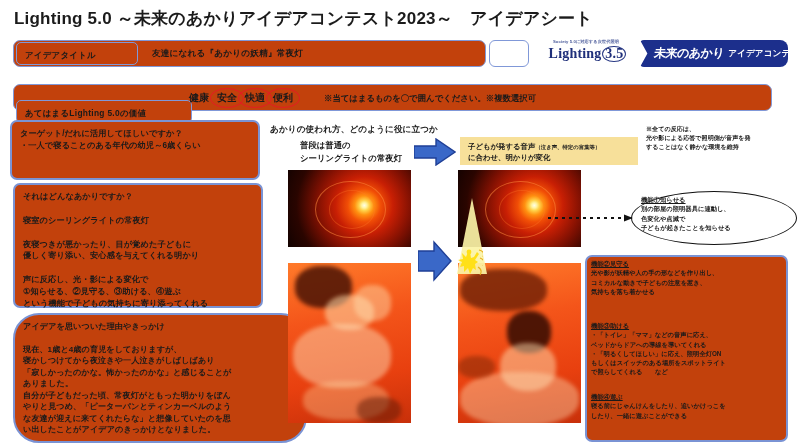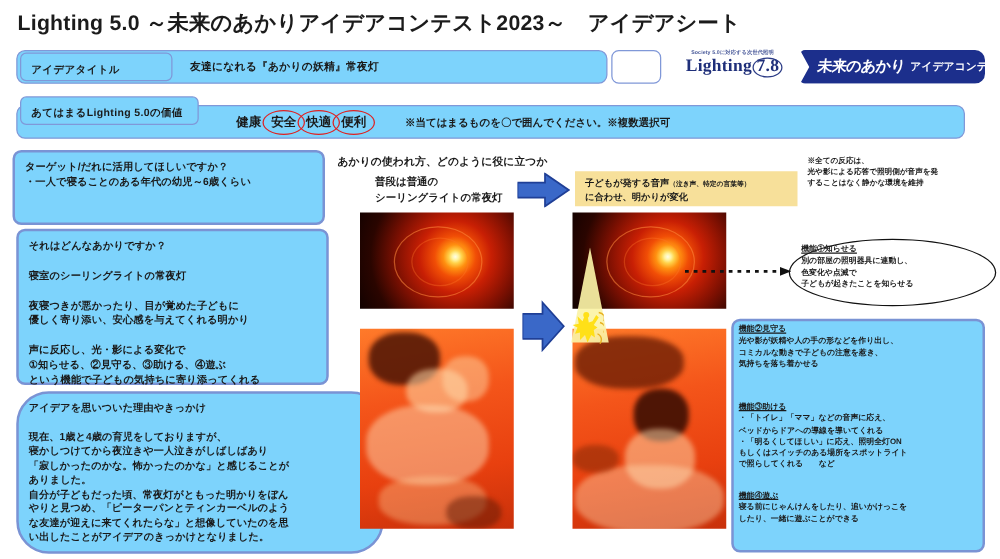--- a/index.html
+++ b/index.html
@@ -19,36 +19,36 @@
     position:absolute; left:14px; top:7px;
     font-size:17px; font-weight:bold; letter-spacing:.2px;
     color:#1b1b1b; white-space:nowrap;text-align:center;
   }
 
   
   .rbox {
     position:absolute;
     border:1.6px solid #8098d8;
     border-radius:7px;
-    background:#7dd3fc;
+    background:#c2410c;
   }
   .rbox.thick { border-width:2px; border-color:#7a93d4; }
 
   
   #row-title      { left:13px;  top:40px;  width:473px; height:27px; }
   #cell-title-lbl { left:16px;  top:42px;  width:122px; height:23px;
                     border:1.4px solid #8098d8; border-radius:5px; }
   .lbl-text { position:absolute; font-size:8.4px; font-weight:bold; letter-spacing:.3px; }
   #cell-title-lbl .lbl-text { left:8px; top:7px; }
   #title-value { position:absolute; left:152px; top:48px;
                  font-size:8.6px; font-weight:bold; letter-spacing:.2px; }
 
   
   #row-values      { left:13px;  top:84px;  width:759px; height:27px; }
-  #cell-values-lbl { left:16px;  top:77px;  width:143px; height:23px;
+  #cell-values-lbl { left:16px;  top:100px;  width:176px; height:23px;
                      border:1.4px solid #8098d8; border-radius:5px; }
   #cell-values-lbl .lbl-text { left:8px; top:7px; }
   #values-row { position:absolute; left:186px; top:88px; height:20px;
                 display:flex; align-items:center; gap:2px; }
   .val-word { font-size:10px; font-weight:bold; padding:0 3px; position:relative; }
   .val-word.circled::after {
     content:""; position:absolute; left:-4px; top:-3px; right:-4px; bottom:-3px;
     border:1.5px solid #e02020; border-radius:50%;
   }
   #values-note { font-size:8.4px; font-weight:bold; margin-left:26px; }
@@ -160,21 +160,21 @@
 
   <div class="rbox" id="row-title"></div>
   <div class="rbox" id="cell-title-lbl">
     <span class="lbl-text">アイデアタイトル</span>
   </div>
   <div id="title-value">友達になれる『あかりの妖精』常夜灯</div>
 
   <div id="logo-white"></div>
   <div id="logo-lighting">
     <div id="logo-tagline">Society 5.0に対応する次世代照明</div>
-    <div id="logo-main"><span>Lighting </span><span class="circle50">7.8</span></div>
+    <div id="logo-main"><span>Lighting </span><span class="circle50">3.5</span></div>
   </div>
   <div id="banner">
     <span id="banner-mirai">未来のあかり</span>
     <span id="banner-contest">アイデアコンテスト2023</span>
   </div>
 
   <div class="rbox" id="row-values"></div>
   <div class="rbox" id="cell-values-lbl">
     <span class="lbl-text">あてはまるLighting 5.0の価値</span>
   </div>

